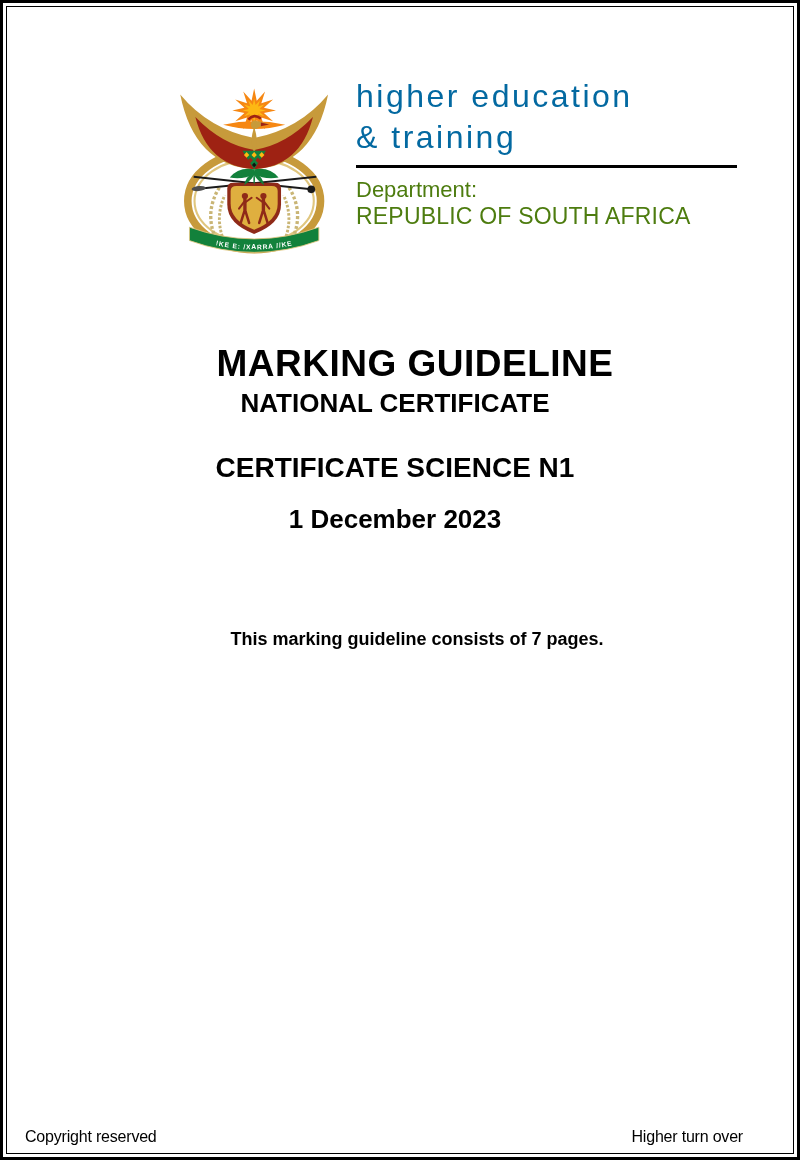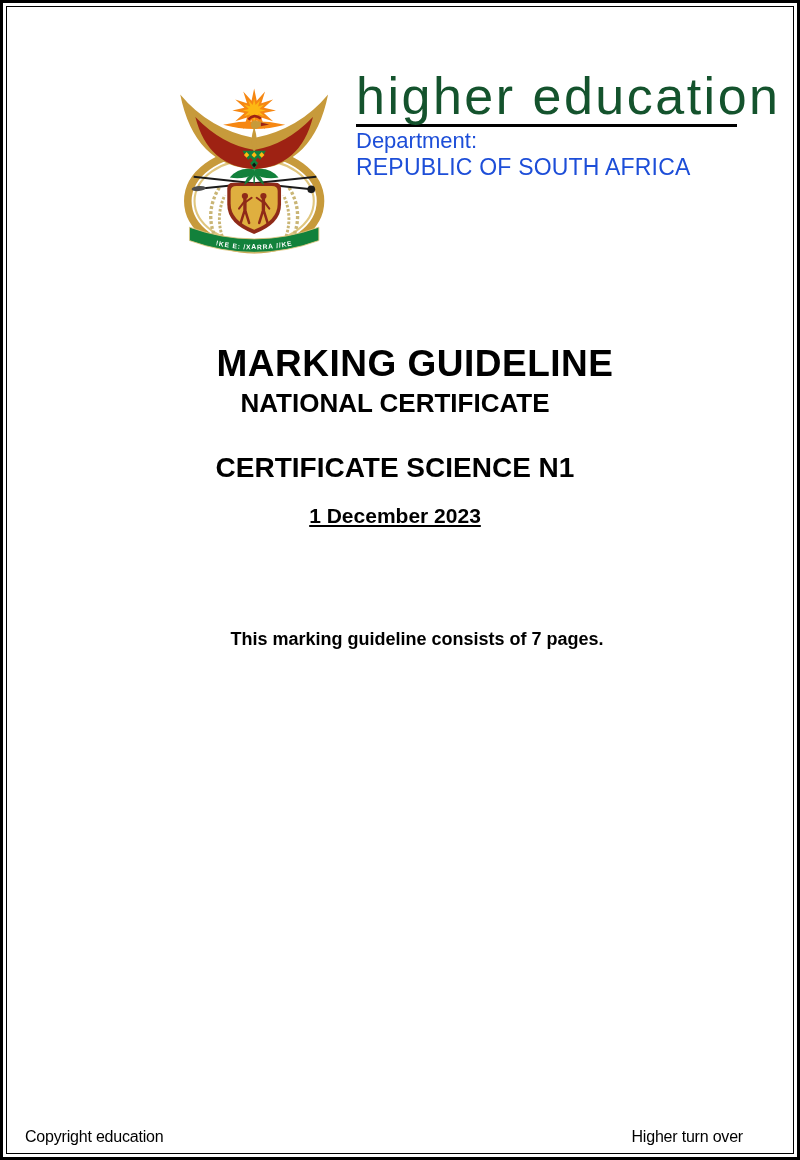--- a/index.html
+++ b/index.html
@@ -13,32 +13,32 @@
   }
   .page-inner{
     position:absolute;top:6px;left:6px;right:6px;bottom:6px;
     border:1px solid #000;box-sizing:border-box;
   }
   
   .brand{position:absolute;top:85px;left:171px;display:flex;align-items:flex-start;}
   .emblem{width:168px;height:181px;flex:0 0 auto;}
   .brand-text{margin-left:17px;padding-top:-6px;}
   .wordmark{
-    font-size:52px;line-height:41px;letter-spacing:2.5px;
-    font-weight:400;color:#14532d;margin-top:-9px;
+    font-size:32px;line-height:41px;letter-spacing:2.5px;
+    font-weight:400;color:#0369a1;margin-top:-9px;
   }
   .brand-rule{width:381px;height:0;border-top:3px solid #000;margin-top:7px;}
-  .dept{margin-top:0;font-size:22px;line-height:27px;color:#1d4ed8;}
+  .dept{margin-top:8px;font-size:22px;line-height:27px;color:#4d7c0f;}
   .dept .country{font-weight:normal;font-size:23px;letter-spacing:0.2px;}
   
   .title-line{position:absolute;left:0;right:10px;text-align:center;font-weight:bold;}
   .t-main{top:343px;font-size:37px;letter-spacing:0.5px;padding-left:40px;}
   .t-cert{top:388px;font-size:26px;}
   .t-subject{top:452px;font-size:28px;}
-  .t-date{top:504px;font-size:21px;text-decoration:underline;}
+  .t-date{top:504px;font-size:26px;}
   .t-note{top:629px;font-size:18px;padding-left:44px;}
   
   .footer{
     position:absolute;left:25px;right:57px;bottom:14px;
     display:flex;justify-content:space-between;
     font-size:16px;letter-spacing:-0.2px;
   }
 </style>
 </head>
 <body>
@@ -123,31 +123,32 @@
       <path id="mottoPath" d="M28,183 Q99,208 170,183" fill="none"></path>
       <text font-size="8" font-weight="bold" letter-spacing="1" fill="var(--mottoText)" text-anchor="middle">
         <textPath href="#mottoPath" startOffset="50%">!KE E: /XARRA //KE</textPath>
       </text>
     </g>
   </svg>
 
   <div class="brand-text">
     <div class="wordmark">
       <div>higher education</div>
+      <div>&amp; training</div>
     </div>
     <div class="brand-rule"></div>
     <div class="dept">
       <div>Department:</div>
       <div class="country">REPUBLIC OF SOUTH AFRICA</div>
     </div>
   </div>
 </div>
 
 <div class="title-line t-main">MARKING GUIDELINE</div>
 <div class="title-line t-cert">NATIONAL CERTIFICATE</div>
 <div class="title-line t-subject">CERTIFICATE SCIENCE N1</div>
 <div class="title-line t-date">1 December 2023</div>
 <div class="title-line t-note">This marking guideline consists of 7 pages.</div>
 
 <div class="footer">
-  <span>Copyright education</span>
+  <span>Copyright reserved</span>
   <span>Higher turn over</span>
 </div>
 
 </body></html>

